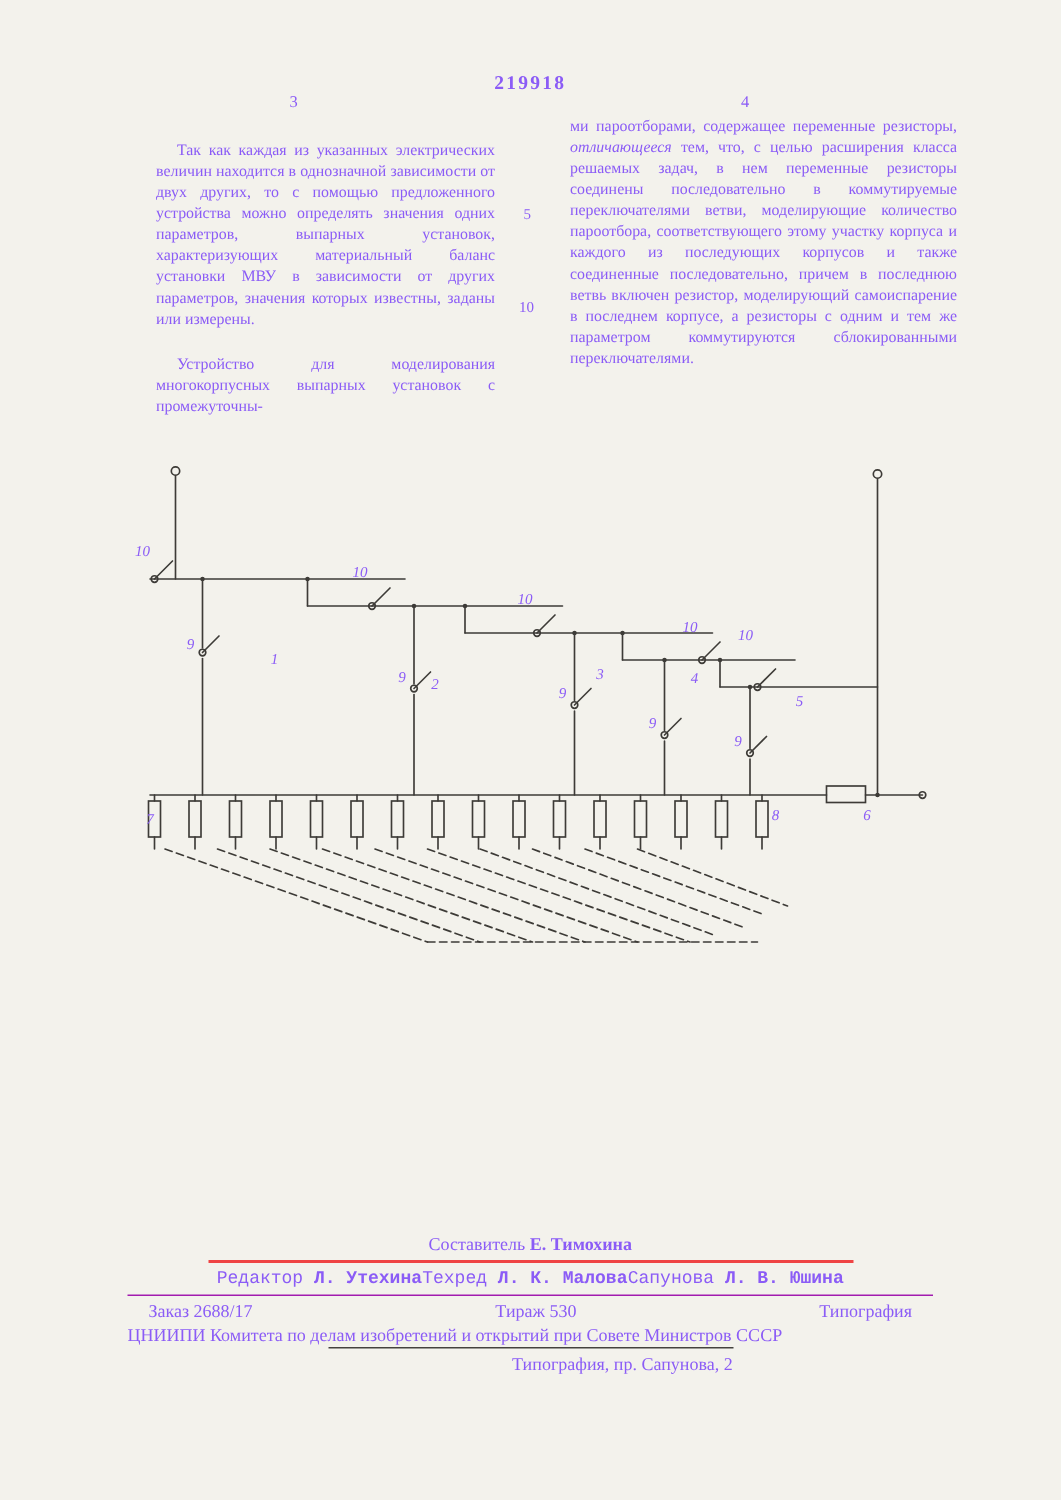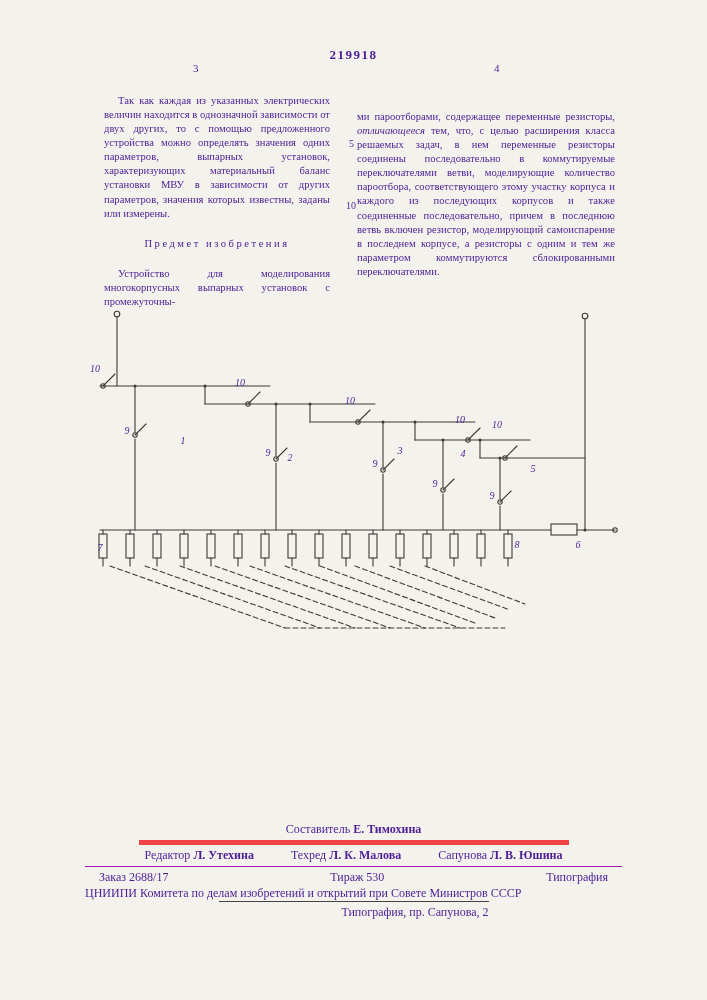--- a/index.html
+++ b/index.html
@@ -1,59 +1,59 @@
 <!DOCTYPE html>
 <html><head>
 <meta charset="utf-8">
 <style>
   html,body { margin:0; padding:0; }
   .page {
     position:relative;
     width:707px; height:1000px;
     background:#f3f2ec;
     font-family:"Liberation Serif", serif;
-    color:#4c1d95;
+    color:#8b5cf6;
     overflow:hidden;
   }
   .patent-number {
     position:absolute; top:47px; left:0; right:0;
     text-align:center; font-weight:bold; font-size:13px; letter-spacing:1.5px;
   }
   .pagenum { position:absolute; top:62px; font-size:11px; }
   .pagenum-left { left:193px; }
   .pagenum-right { left:494px; }
   .col {
     position:absolute; top:78px; width:258px;
     font-size:10.6px; line-height:1.33; text-align:justify;
   }
   .col-left { left:88px; }
-  .col-right { left:357px;margin-top:32px; }
+  .col-right { left:380px; }
   .para { margin:16px; text-indent:14px; }
   .para-cont { margin:0; text-indent:0; }
   .heading {
     text-align:center; text-indent:0; letter-spacing:2.5px;
     margin:9px 0 8px 0; font-size:10.6px;
   }
   .gutter-num { position:absolute; font-size:10px; }
   .gutter-5  { left:349px; top:138px; }
   .gutter-10 { left:346px; top:200px; }
   .figure { position:absolute; left:55px; top:298px; width:600px; height:350px; }
   .fig-label {
     position:absolute; font-style:italic; font-size:10px;
     transform:translate(-50%,-50%); white-space:nowrap;
   }
   .footer {
     position:absolute; left:85px; top:822px; width:537px;
     font-size:12px; line-height:1.25;
   }
   .f-composer { text-align:center; padding-bottom:3px; }
   .f-row2 {
-    border-top:5px solid #ef4444; width:430px; margin:0 auto;
+    border-top:2px solid #ef4444; width:430px; margin:0 auto;
     display:flex; justify-content:space-between;
-    padding:3px 6px 3px 6px; box-sizing:border-box;
+    padding:3px 6px 3px 6px; box-sizing:border-box;font-family:Liberation Mono, monospace;
   }
   .f-row3 {
     border-top:1px solid #a21caf;
     display:flex; justify-content:space-between;
     padding:3px 14px 1px 14px; box-sizing:border-box;
   }
   .f-org  { text-align:left; }
   .f-addr { text-align:center; padding-bottom:4px; }
   .f-typo {
     border-top:1px solid #44423e; width:270px; margin:0 auto;
@@ -65,21 +65,20 @@
 <body>
 
 <div class="page">
 
   <div class="patent-number">219918</div>
   <div class="pagenum pagenum-left">3</div>
   <div class="pagenum pagenum-right">4</div>
 
   <div class="col col-left">
     <p class="para">Так как каждая из указанных электрических величин находится в однозначной зависимости от двух других, то с помощью предложенного устройства можно определять значения одних параметров, выпарных установок, характеризующих материальный баланс установки МВУ в зависимости от других параметров, значения которых известны, заданы или измерены.</p>
-    <p class="para heading">Предмет изобретения</p>
     <p class="para">Устройство для моделирования многокорпусных выпарных установок с промежуточны-</p>
   </div>
 
   <div class="col col-right">
     <p class="para-cont"><span>ми пароотборами, содержащее переменные резисторы, </span><i>отличающееся</i><span> тем, что, с целью расширения класса решаемых задач, в нем переменные резисторы соединены последовательно в коммутируемые переключателями ветви, моделирующие количество пароотбора, соответствующего этому участку корпуса и каждого из последующих корпусов и также соединенные последовательно, причем в последнюю ветвь включен резистор, моделирующий самоиспарение в последнем корпусе, а резисторы с одним и тем же параметром коммутируются сблокированными переключателями.</span></p>
   </div>
 
   <div class="gutter-num gutter-5">5</div>
   <div class="gutter-num gutter-10">10</div>
 

